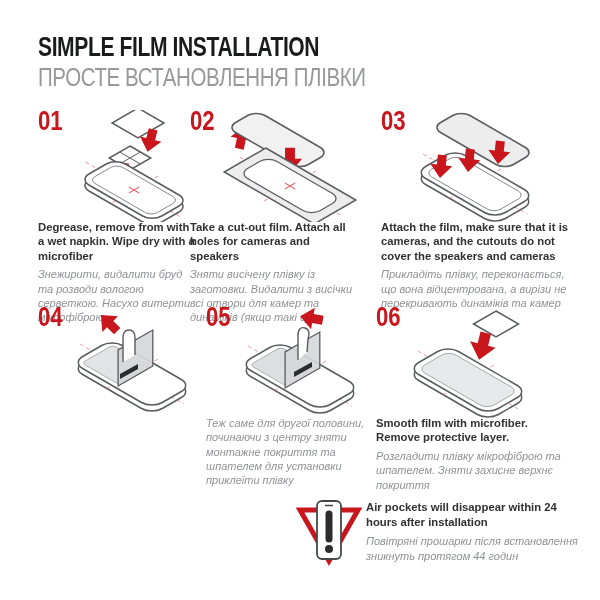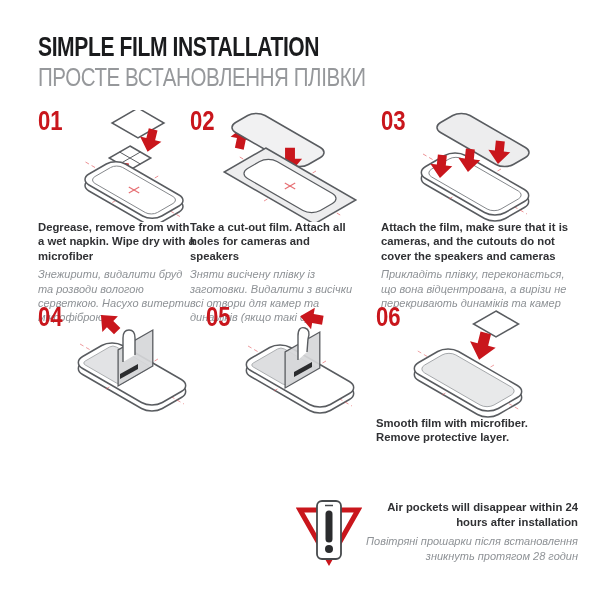--- a/index.html
+++ b/index.html
@@ -14,21 +14,21 @@
   
   .step{position:absolute;}
   .step .num{display:inline-block;font-size:27px;font-weight:700;color:#c9161c;
              transform:scaleX(0.82);transform-origin:left top;line-height:1;}
   .step svg.illu{position:absolute;top:2px;left:24px;}
   .step .txt{position:absolute;top:112px;left:0;right:0;}
   .step .en{font-size:11.3px;font-weight:700;color:#303134;line-height:1.28;margin:0 0 4px 0;}
   .step .uk{font-size:11px;font-style:italic;color:#8e9296;line-height:1.3;margin:0;}
   
   .warn-ico{position:absolute;left:296px;top:497px;}
-  .warn-txt{position:absolute;left:366px;top:500px;width:212px;text-align:right;}
+  .warn-txt{position:absolute;left:366px;top:500px;width:212px;}
   .warn-txt .en{font-size:11.3px;font-weight:700;color:#303134;line-height:1.3;margin:0 0 5px 0;}
   .warn-txt .uk{font-size:11px;font-style:italic;color:#8e9296;line-height:1.3;margin:0;}
   
   #s1{left:38px;top:108px;width:160px;}
   #s2{left:190px;top:108px;width:168px;}
   #s3{left:381px;top:108px;width:190px;}
   #s4{left:38px;top:304px;width:162px;}
   #s5{left:206px;top:304px;width:170px;}
   #s6{left:376px;top:304px;width:190px;}
 </style>
@@ -195,20 +195,21 @@
     <g>
       <path d="M89.8,62 L55.1,82 L55.1,46 L89.8,26 Z" fill="#d6d7d9" fill-opacity="0.92" stroke="#595c60" stroke-width="1.3"></path>
       <path d="M64,66 L82,56 L82,61 L64,71 Z" fill="#2b2c2e"></path>
       <path d="M68,54 L68,30 Q68,20 75,22 Q81,24 78,33 L77,46" fill="#fff" stroke="#595c60" stroke-width="1.4"></path>
     </g>
     <g transform="translate(80,12) rotate(100)">
       <path d="M-4.5,-13 L4.5,-13 L4.5,-3 L11,-3 L0,10 L-11,-3 L-4.5,-3 Z" fill="#c9161c"></path>
     </g>
   </svg>
   <div class="txt">
+    <p class="uk">Теж саме для другої половини, починаючи з центру зняти монтажне покриття та шпателем для установки приклеїти плівку</p>
   </div>
 </div>
 
 <div class="step" id="s6">
   <span class="num">06</span>
   <svg class="illu" width="148" height="112" viewBox="0 0 148 112">
     <g transform="translate(96,18) matrix(0.866,0.5,-0.866,0.5,0,0)">
       <rect x="-13" y="-13" width="26" height="26" fill="#fff" stroke="#595c60" stroke-width="1.5" vector-effect="non-scaling-stroke"></rect>
     </g>
     <g transform="translate(82,42) rotate(14) scale(1.2)">
@@ -223,26 +224,27 @@
           <line x1="-58" y1="0" x2="58" y2="0" vector-effect="non-scaling-stroke"></line>
           <line x1="0" y1="-30" x2="0" y2="30" vector-effect="non-scaling-stroke"></line>
         </g>
         <rect x="-46" y="-23" width="92" height="46" rx="12" fill="#fff" stroke="#595c60" stroke-width="1.5" vector-effect="non-scaling-stroke"></rect>
         <rect x="-40" y="-18" width="80" height="36" rx="8" fill="#e8e9ea" stroke="#9b9ea1" stroke-width="0.9" vector-effect="non-scaling-stroke"></rect>
       </g>
     </g>
   </svg>
   <div class="txt">
     <p class="en">Smooth film with microfiber. Remove protective layer.</p>
+    <p class="uk">Розгладити плівку мікрофіброю та шпателем. Зняти захисне верхнє покриття</p>
   </div>
 </div>
 
 <svg class="warn-ico" width="66" height="74" viewBox="0 0 66 74">
   <path d="M4,13 L62,13 L33,64 Z" fill="none" stroke="#c9161c" stroke-width="5"></path>
   <rect x="21" y="4" width="24" height="58" rx="5" fill="#fff" stroke="#46494c" stroke-width="1.8"></rect>
   <line x1="29" y1="8.5" x2="37" y2="8.5" stroke="#46494c" stroke-width="1.5"></line>
   <line x1="33" y1="17" x2="33" y2="42" stroke="#2b2c2e" stroke-width="7" stroke-linecap="round"></line>
   <circle cx="33" cy="52" r="4" fill="#2b2c2e"></circle>
 </svg>
 <div class="warn-txt">
   <p class="en">Air pockets will disappear within 24 hours after installation</p>
-  <p class="uk">Повітряні прошарки після встановлення зникнуть протягом 28 годин</p>
+  <p class="uk">Повітряні прошарки після встановлення зникнуть протягом 44 годин</p>
 </div>
 
 </body></html>

